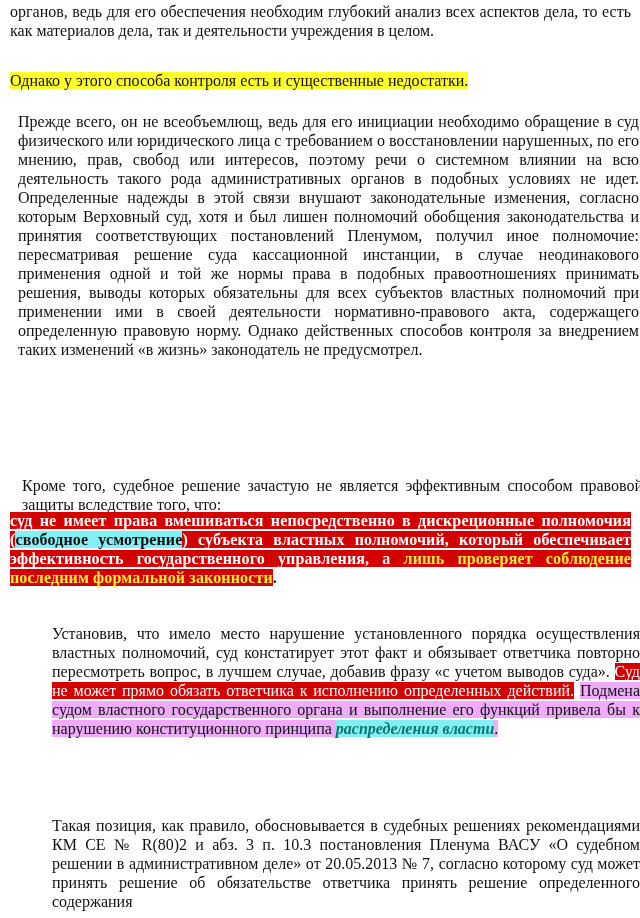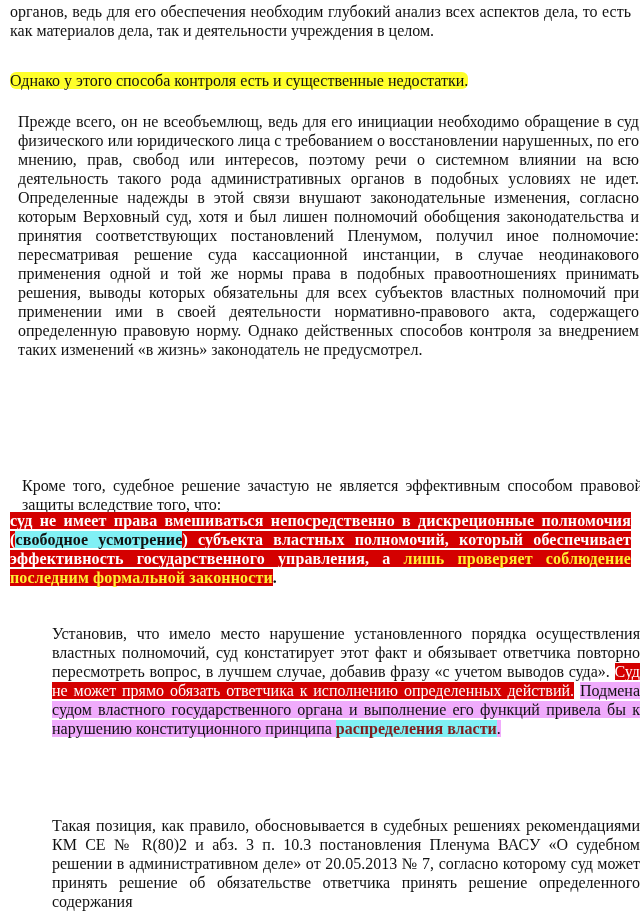--- a/index.html
+++ b/index.html
@@ -32,27 +32,27 @@
   .p2 { position: absolute; top: 112px; left: 8px; width: 621px; }
   .p3 { position: absolute; top: 452px; left: 12px; width: 621px; margin-top: 24px; }
   .p-red {
     position: absolute; top: 511px; left: 0; width: 621px;
     font-weight: bold;
     letter-spacing: 0.15px;
   }
   .p-ind { position: absolute; top: 624px; left: 42px; width: 588px; }
   .p-last { position: absolute; top: 816px; left: 42px; width: 588px; }
 
-  .hl-yellow { background: #ffff2a; border-radius: 6px; }
+  .hl-yellow { background: #ffff2a; }
   .hl-red { background: #d40000; color: #ffffff; }
   .hl-red-yellowtext { background: #d40000; color: #ffee33; margin-top: 20px; }
   .hl-cyan { background: #80f0f5; color: #111111; }
   .bold { font-weight: normal; }
   .bold-yellow { background: #f0abfc; font-weight: normal; color: #111111; }
-  .cyan-bold-italic { background: #80f0f5; font-weight: bold; color: #7f1d1d; }
+  .cyan-bold-italic { background: #80f0f5; font-weight: bold; font-style: italic; color: #0f766e; }
 </style>
 </head>
 <body>
 
 <div class="page">
 
   <p class="p1">органов, ведь для его обеспечения необходим глубокий анализ всех аспектов дела, то есть как материалов дела, так и деятельности учреждения в целом.</p>
 
   <p class="p-hl"><span class="hl-yellow">Однако у этого способа контроля есть и существенные недостатки.</span></p>
 

